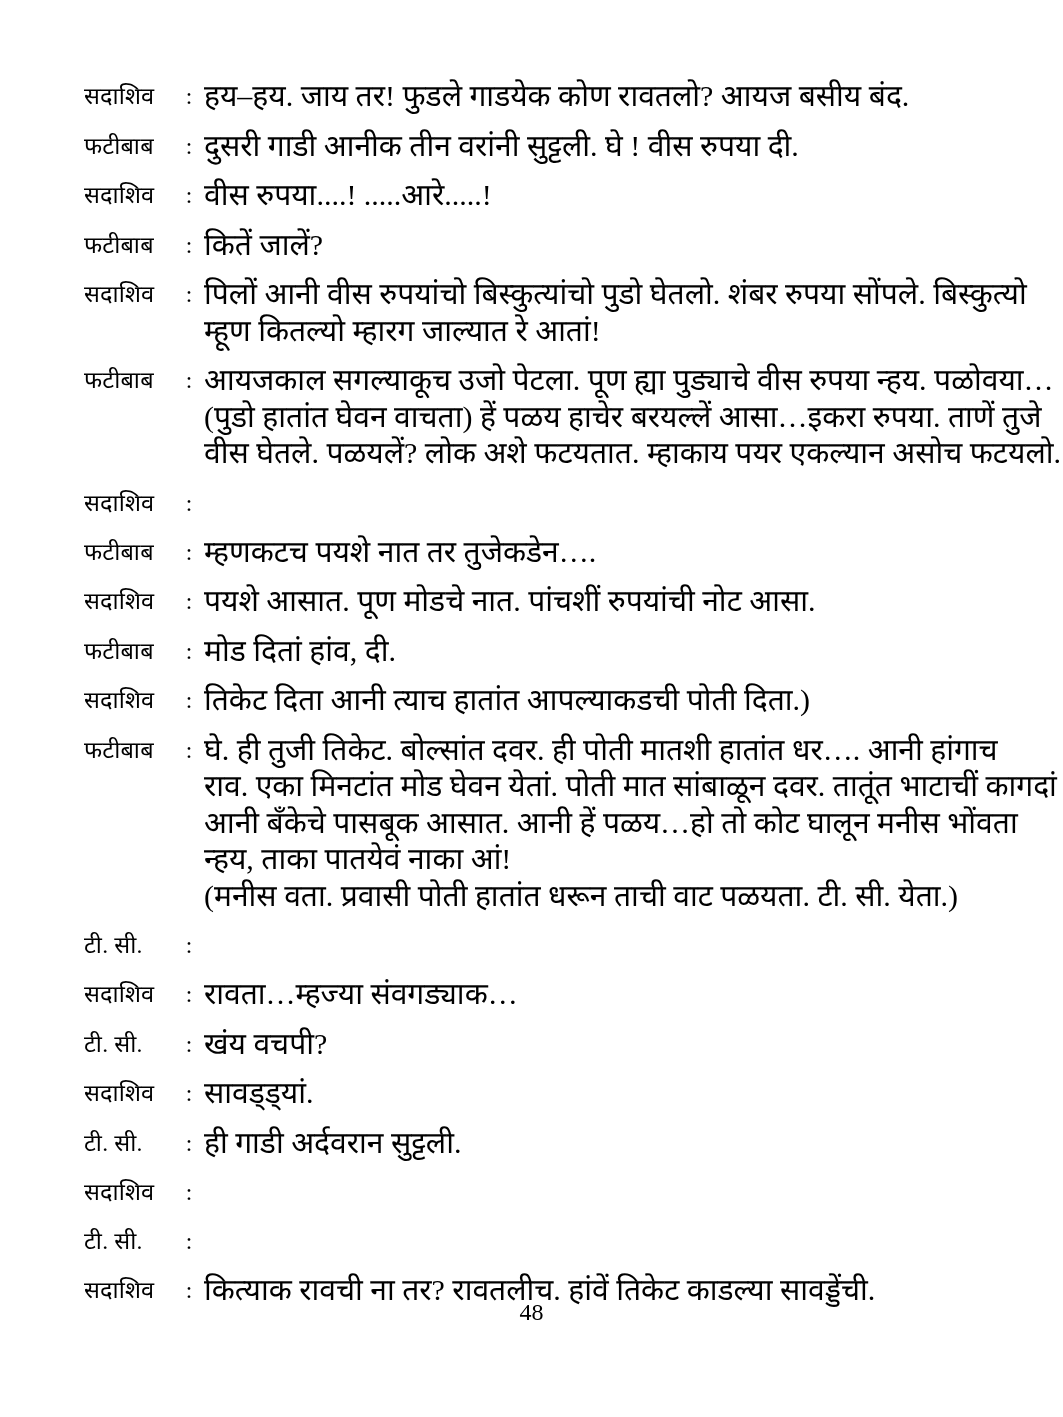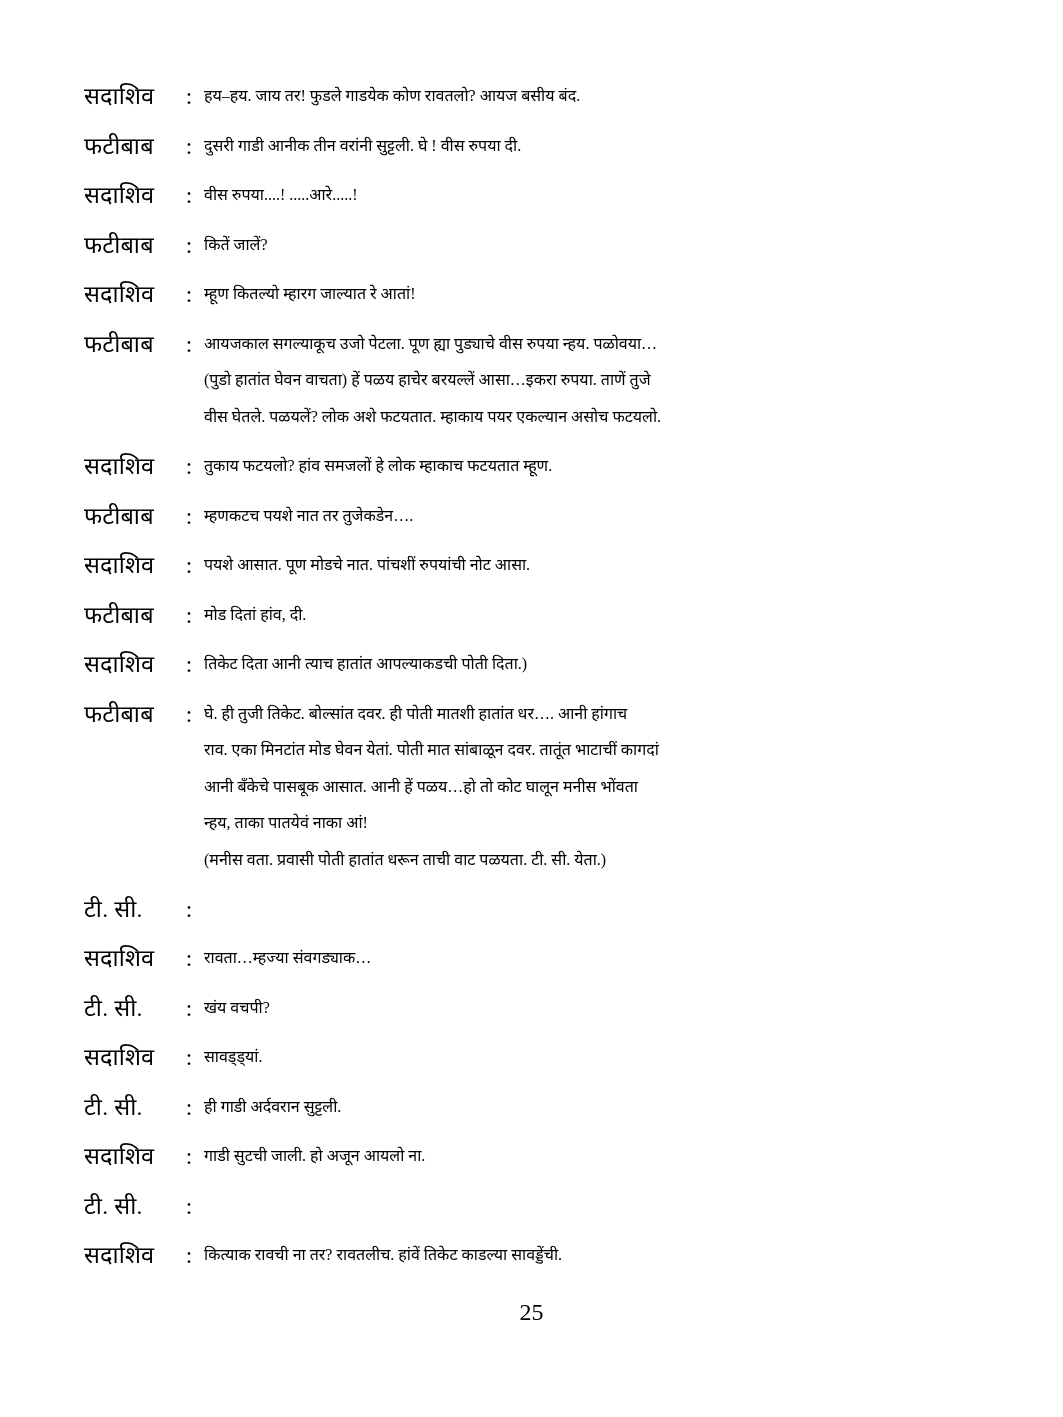--- a/index.html
+++ b/index.html
@@ -40,21 +40,21 @@
   }
   .colon {
     flex: 0 0 30px;
     width: 30px;
     font-size: 23.5px;
     line-height: 36px;
     text-align: center;
   }
   .lines {
     flex: 1 1 auto;
-    font-size: 16px;
+    font-size: 30px;
     line-height: 36.5px;
   }
   .line {
     display: block;
     white-space: nowrap;
   }
   .pagenum {
     position: absolute;
     left: 0;
     right: 0;
@@ -95,38 +95,36 @@
         <div class="speaker">फटीबाब</div>
         <div class="colon">:</div>
         <div class="lines">
           <span class="line">कितें जालें?</span>
         </div>
       </div>
       <div class="entry">
         <div class="speaker">सदाशिव</div>
         <div class="colon">:</div>
         <div class="lines">
+          <span class="line">पिलों आनी वीस रुपयांचो बिस्कुत्यांचो पुडो घेतलो. शंबर रुपया सोंपले. बिस्कुत्यो</span>
           <span class="line">म्हूण कितल्यो म्हारग जाल्यात रे आतां!</span>
         </div>
       </div>
       <div class="entry">
         <div class="speaker">फटीबाब</div>
         <div class="colon">:</div>
         <div class="lines">
           <span class="line">आयजकाल सगल्याकूच उजो पेटला. पूण ह्या पुड्याचे वीस रुपया न्हय. पळोवया…</span>
           <span class="line">(पुडो हातांत घेवन वाचता) हें पळय हाचेर बरयल्लें आसा…इकरा रुपया. ताणें तुजे</span>
           <span class="line">वीस घेतले. पळयलें? लोक अशे फटयतात. म्हाकाय पयर एकल्यान असोच फटयलो.</span>
         </div>
       </div>
       <div class="entry">
         <div class="speaker">सदाशिव</div>
         <div class="colon">:</div>
-        <div class="lines">
-          <span class="line">तुकाय फटयलो? हांव समजलों हे लोक म्हाकाच फटयतात म्हूण.</span>
-        </div>
       </div>
       <div class="entry">
         <div class="speaker">फटीबाब</div>
         <div class="colon">:</div>
         <div class="lines">
           <span class="line">म्हणकटच पयशे नात तर तुजेकडेन….</span>
         </div>
       </div>
       <div class="entry">
         <div class="speaker">सदाशिव</div>
@@ -188,32 +186,29 @@
       <div class="entry">
         <div class="speaker">टी. सी.</div>
         <div class="colon">:</div>
         <div class="lines">
           <span class="line">ही गाडी अर्दवरान सुट्टली.</span>
         </div>
       </div>
       <div class="entry">
         <div class="speaker">सदाशिव</div>
         <div class="colon">:</div>
-        <div class="lines">
-          <span class="line">गाडी सुटची जाली. हो अजून आयलो ना.</span>
-        </div>
       </div>
       <div class="entry">
         <div class="speaker">टी. सी.</div>
         <div class="colon">:</div>
       </div>
       <div class="entry">
         <div class="speaker">सदाशिव</div>
         <div class="colon">:</div>
         <div class="lines">
           <span class="line">कित्याक रावची ना तर? रावतलीच. हांवें तिकेट काडल्या सावड्डेंची.</span>
         </div>
       </div>
     </div>
 
-  <div class="pagenum">25</div>
+  <div class="pagenum">48</div>
 
 </div>
 
 </body></html>

